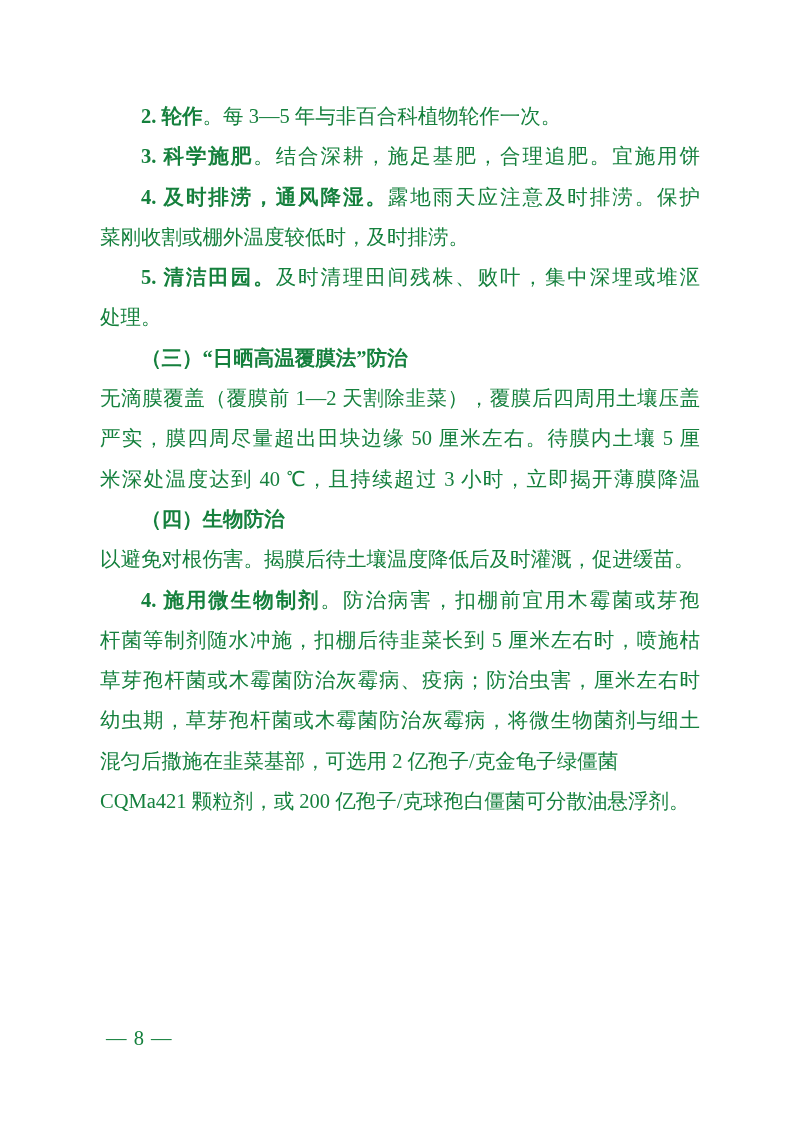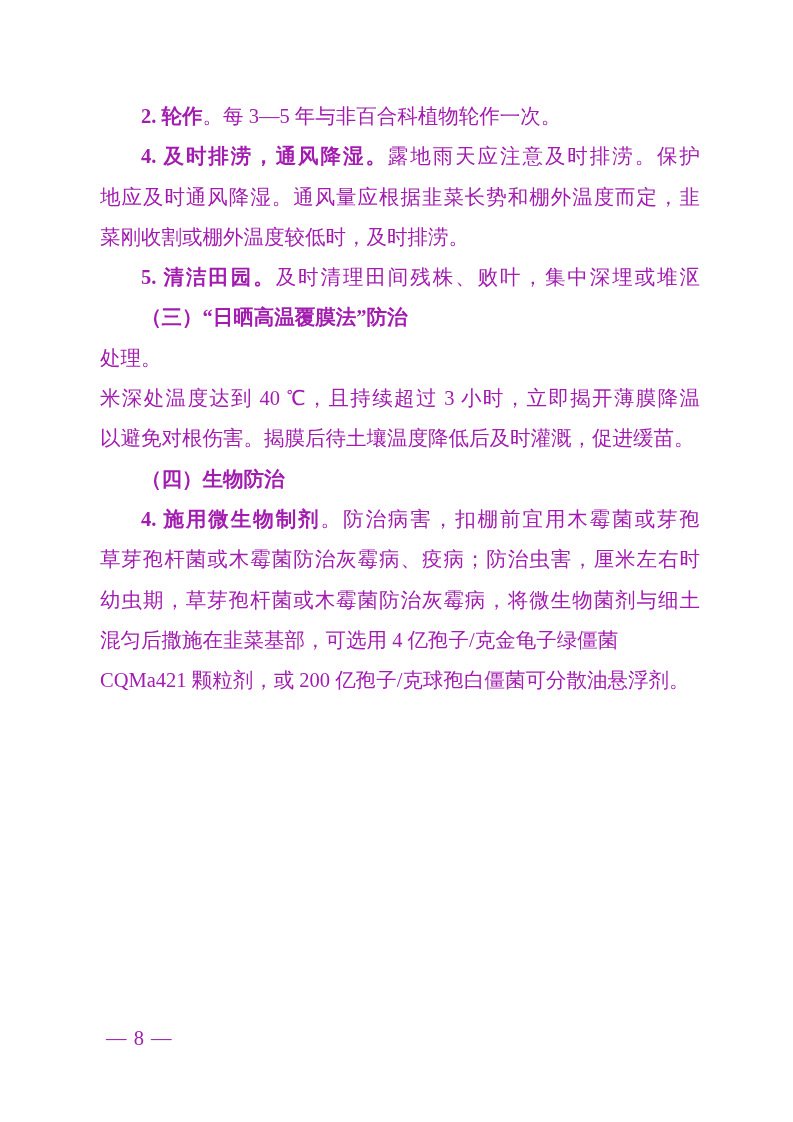--- a/index.html
+++ b/index.html
@@ -2,21 +2,21 @@
 <html><head>
 <meta charset="utf-8">
 <style>
   * { margin: 0; padding: 0; box-sizing: border-box; }
   html, body { background: #ffffff; }
   .page {
     position: relative;
     width: 752px;
     height: 1122px;
     background: #ffffff;
-    color: #a21caf;
+    color: #15803d;
     font-family: "Liberation Serif", serif;
     overflow: hidden;
   }
   .content {
     position: absolute;
     left: 100px;
     top: 96px;
     width: 600px;
   }
   .line {
@@ -41,29 +41,32 @@
     line-height: 24px;
     letter-spacing: 1px;
   }
 </style>
 </head>
 <body>
 
 <div class="page">
   <div class="content">
       <div class="line indent"><span class="b">2. 轮作</span><span>。每 3—5 年与非百合科植物轮作一次。</span></div>
+      <div class="line indent justify"><span class="b">3. 科学施肥</span><span>。结合深耕，施足基肥，合理追肥。宜施用饼</span></div>
       <div class="line indent justify"><span class="b">4. 及时排涝，通风降湿。</span><span>露地雨天应注意及时排涝。保护</span></div>
-      <div class="line justify"><span>地应及时通风降湿。通风量应根据韭菜长势和棚外温度而定，韭</span></div>
       <div class="line"><span>菜刚收割或棚外温度较低时，及时排涝。</span></div>
       <div class="line indent justify"><span class="b">5. 清洁田园。</span><span>及时清理田间残株、败叶，集中深埋或堆沤</span></div>
+      <div class="line"><span>处理。</span></div>
       <div class="line indent heading"><span class="b">（三）“日晒高温覆膜法”防治</span></div>
-      <div class="line"><span>处理。</span></div>
+      <div class="line justify"><span>无滴膜覆盖（覆膜前 1—2 天割除韭菜），覆膜后四周用土壤压盖</span></div>
+      <div class="line justify"><span>严实，膜四周尽量超出田块边缘 50 厘米左右。待膜内土壤 5 厘</span></div>
       <div class="line justify"><span>米深处温度达到 40 ℃，且持续超过 3 小时，立即揭开薄膜降温</span></div>
+      <div class="line indent heading"><span class="b">（四）生物防治</span></div>
       <div class="line"><span>以避免对根伤害。揭膜后待土壤温度降低后及时灌溉，促进缓苗。</span></div>
-      <div class="line indent heading"><span class="b">（四）生物防治</span></div>
       <div class="line indent justify"><span class="b">4. 施用微生物制剂</span><span>。防治病害，扣棚前宜用木霉菌或芽孢</span></div>
+      <div class="line justify"><span>杆菌等制剂随水冲施，扣棚后待韭菜长到 5 厘米左右时，喷施枯</span></div>
       <div class="line justify"><span>草芽孢杆菌或木霉菌防治灰霉病、疫病；防治虫害，厘米左右时</span></div>
       <div class="line justify"><span>幼虫期，草芽孢杆菌或木霉菌防治灰霉病，将微生物菌剂与细土</span></div>
-      <div class="line"><span>混匀后撒施在韭菜基部，可选用 4 亿孢子/克金龟子绿僵菌</span></div>
+      <div class="line"><span>混匀后撒施在韭菜基部，可选用 2 亿孢子/克金龟子绿僵菌</span></div>
       <div class="line"><span>CQMa421 颗粒剂，或 200 亿孢子/克球孢白僵菌可分散油悬浮剂。</span></div>
     </div>
   <div class="footer">— 8 —</div>
 </div>
 
 </body></html>

